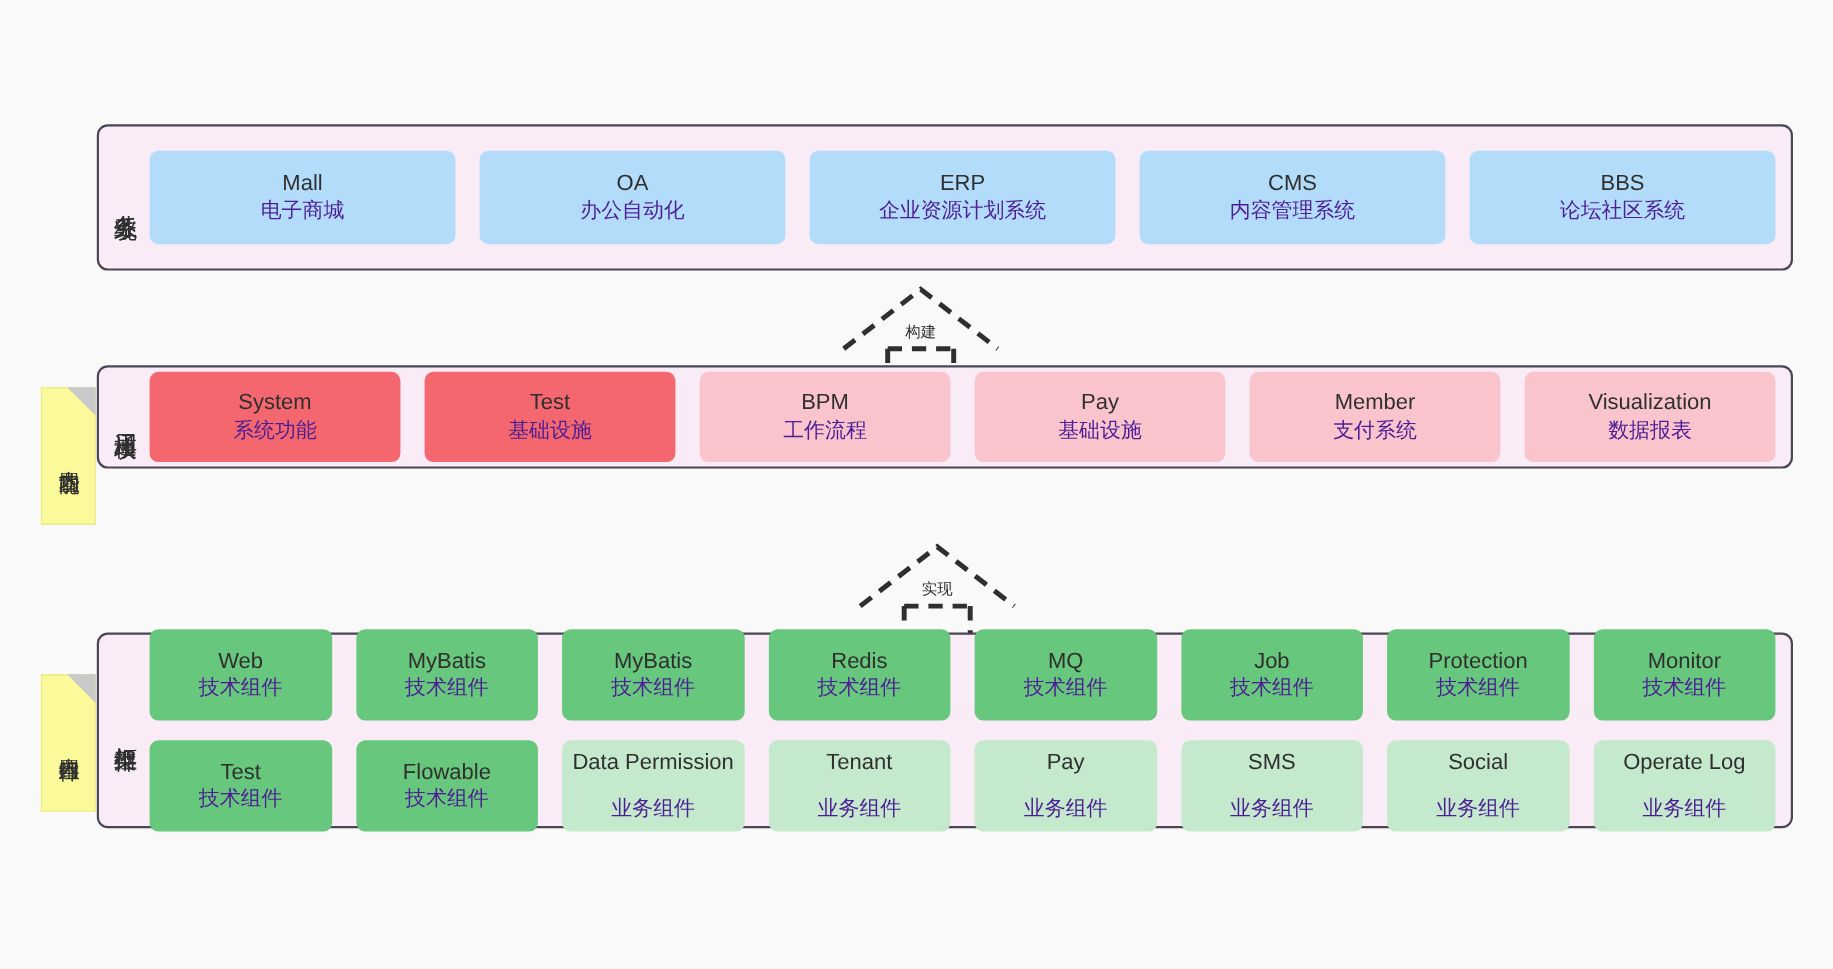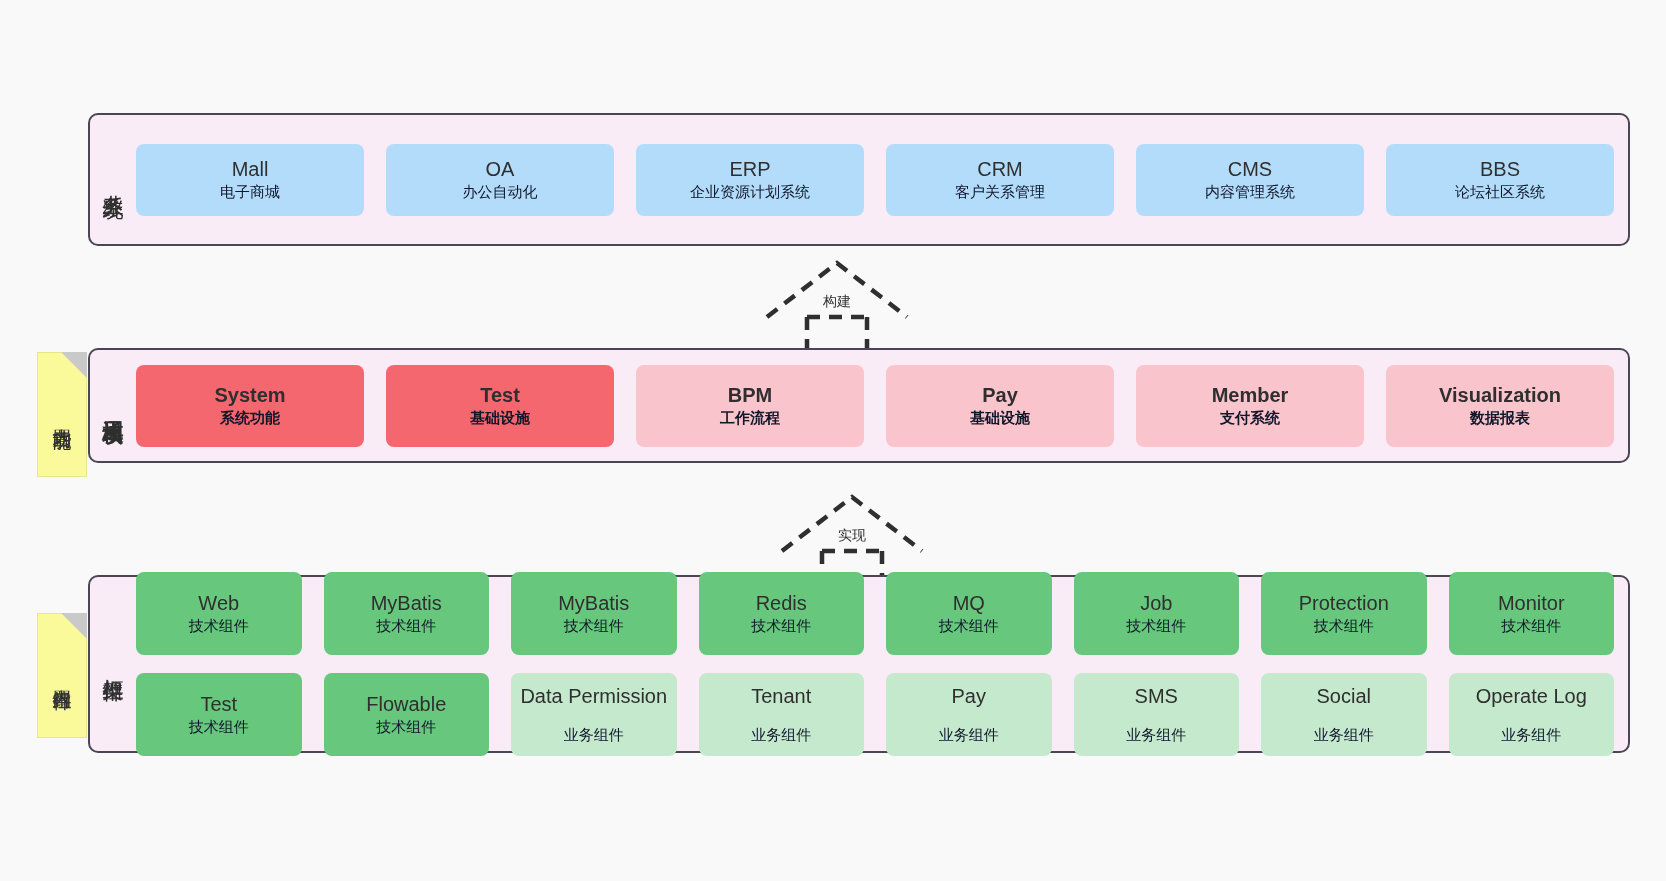--- a/index.html
+++ b/index.html
@@ -74,36 +74,36 @@
     text-align: center;
     line-height: 1.26;
     box-sizing: border-box;
     padding: 4px 6px;
   }
   .cell .en {
     font-size: 20px;
     color: #2f2f2f;
   }
   .cell .cn {
-    font-size: 15px;
-    color: #0f172a;
+    font-size: 19px;
+    color: #4c1d95;
   }
 
   
   .c-blue        { background: #b3dcfb; }
   .c-red         { background: #f4676f; }
   .c-pink        { background: #fac4cd; }
   .c-green       { background: #67c77c; }
   .c-lightgreen  { background: #c4e9cc; gap: 17px; }
 
   
   #layer-business  { left: 88px;  top: 113px; width: 1542px; height: 133px; }
-  #layer-business  .cell { height: 72px; }
-
-  #layer-modules   { left: 88px;  top: 348px; width: 1542px; height: 115px; font-weight: bold; }
+  #layer-business  .cell { height: 85px; }
+
+  #layer-modules   { left: 88px;  top: 332px; width: 1542px; height: 94px; }
   #layer-modules   .cell { height: 82px; }
 
   #layer-framework { left: 88px;  top: 575px; width: 1542px; height: 178px; }
   #layer-framework .cell { height: 83px; }
 
   
   .note {
     position: absolute;
     width: 50px;
     background: #fafa9a;
@@ -168,24 +168,20 @@
         </div>
         <div class="cell c-blue">
           <span class="en">OA</span>
           <span class="cn">办公自动化</span>
         </div>
         <div class="cell c-blue">
           <span class="en">ERP</span>
           <span class="cn">企业资源计划系统</span>
         </div>
         <div class="cell c-blue">
-          <span class="en">CRM</span>
-          <span class="cn">客户关系管理</span>
-        </div>
-        <div class="cell c-blue">
           <span class="en">CMS</span>
           <span class="cn">内容管理系统</span>
         </div>
         <div class="cell c-blue">
           <span class="en">BBS</span>
           <span class="cn">论坛社区系统</span>
         </div>
       </div>
     </div>
   </div>

